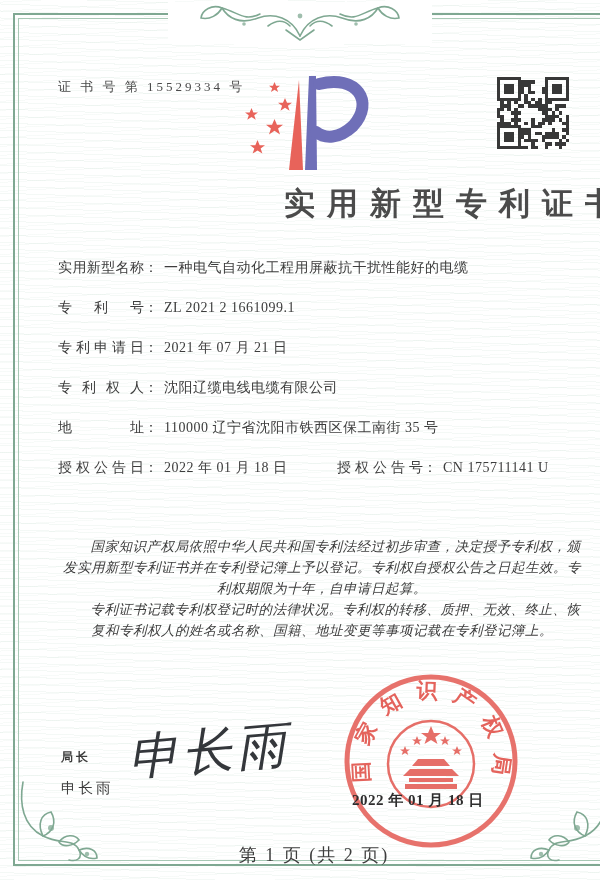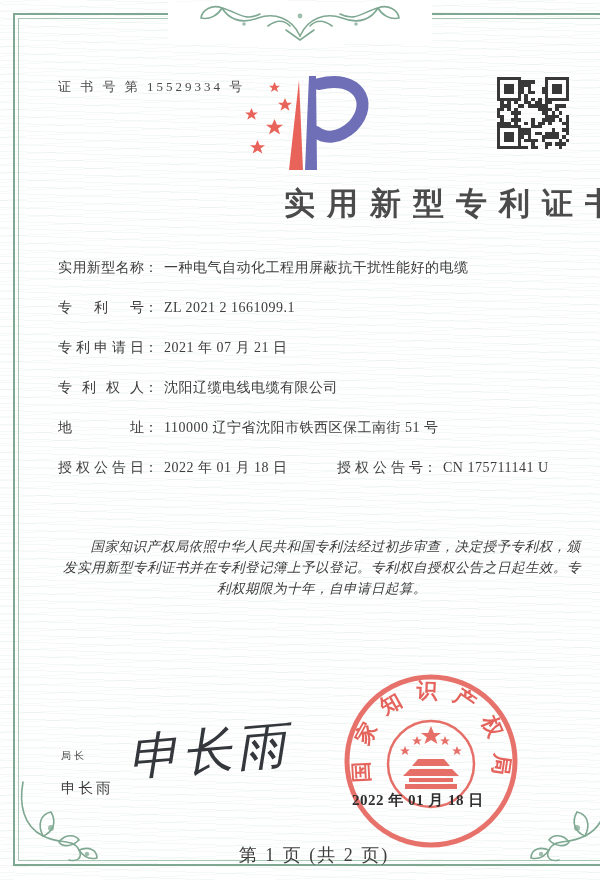--- a/index.html
+++ b/index.html
@@ -31,21 +31,21 @@
   .fields{position:absolute;left:58px;top:258px;right:36px;display:flex;flex-direction:column;gap:20px;}
   .frow{height:20px;font-size:14px;line-height:20px;white-space:nowrap;}
   .flabel{display:inline-block;width:86px;text-align:justify;text-align-last:justify;vertical-align:top;}
   .colon{display:inline-block;margin-right:6px;}
   .fvalue{letter-spacing:.5px;}
   .grant-pair{display:inline-block;}
   .grant-pair.second{margin-left:46px;}
   .paras{position:absolute;left:58px;right:42px;top:536px;font-size:13.5px;line-height:21px;
          font-style:italic;text-align:center;}
   .paras p{margin:0;text-indent:2em;letter-spacing:.5px;}
-  .sig-title{position:absolute;left:61px;top:749px;font-size:10px;letter-spacing:3px;}
+  .sig-title{position:absolute;left:61px;top:749px;font-size:12px;letter-spacing:3px;font-weight:bold;}
   .sig-name{position:absolute;left:61px;top:779px;font-size:14.5px;letter-spacing:3px;}
   .sig-hand{position:absolute;left:128px;top:716px;width:210px;font-size:50px;font-style:italic;
             font-weight:400;color:#34373b;letter-spacing:4px;transform:rotate(-5deg);white-space:nowrap;}
   .seal{position:absolute;left:342px;top:672px;width:178px;height:178px;}
   .seal-date{position:absolute;left:352px;top:791px;font-size:15px;font-weight:700;color:#2e2e2e;
              letter-spacing:.5px;white-space:nowrap;}
   .footer{position:absolute;left:0;right:0;top:843px;text-align:center;font-size:18px;letter-spacing:2px;}
   svg .grn{stroke:var(--border-green,#7fa892);fill:none;stroke-width:1.6;stroke-linecap:round;}
   svg .grnf{fill:var(--border-green,#7fa892);opacity:.75;}
 </style>
@@ -557,30 +557,31 @@
     <div class="frow">
       <span class="flabel">专利号</span><span class="colon">：</span><span class="fvalue">ZL 2021 2 1661099.1</span>
     </div>
     <div class="frow">
       <span class="flabel">专利申请日</span><span class="colon">：</span><span class="fvalue">2021 年 07 月 21 日</span>
     </div>
     <div class="frow">
       <span class="flabel">专利权人</span><span class="colon">：</span><span class="fvalue">沈阳辽缆电线电缆有限公司</span>
     </div>
     <div class="frow">
-      <span class="flabel">地址</span><span class="colon">：</span><span class="fvalue">110000 辽宁省沈阳市铁西区保工南街 51 号</span>
+      <span class="flabel">地址</span><span class="colon">：</span><span class="fvalue">110000 辽宁省沈阳市铁西区保工南街 35 号</span>
     </div>
     <div class="frow">
       <span class="grant-pair"><span class="flabel">授权公告日</span><span class="colon">：</span><span class="fvalue">2022 年 01 月 18 日</span></span>
       <span class="grant-pair second"><span class="flabel">授权公告号</span><span class="colon">：</span><span class="fvalue">CN 175711141 U</span></span>
     </div>
   </div>
 
   <div class="paras">
     <p>国家知识产权局依照中华人民共和国专利法经过初步审查，决定授予专利权，颁发实用新型专利证书并在专利登记簿上予以登记。专利权自授权公告之日起生效。专利权期限为十年，自申请日起算。</p>
+    <p>专利证书记载专利权登记时的法律状况。专利权的转移、质押、无效、终止、恢复和专利权人的姓名或名称、国籍、地址变更等事项记载在专利登记簿上。</p>
   </div>
 
   <div class="sig-title">局长</div>
   <div class="sig-name">申长雨</div>
   <div class="sig-hand">申长雨</div>
 
   <svg class="seal" viewBox="0 0 178 178">
     <circle cx="89" cy="89" r="84" stroke="var(--seal-red,#e4635c)" stroke-width="5" fill="none" opacity=".9"></circle>
     <path id="sealArc" d="M 34.4,120.5 A 63,63 0 1 1 143.6,120.5" fill="none"></path>
     <text font-size="21" font-weight="700" fill="var(--seal-red,#e4635c)" letter-spacing="14" font-family="Liberation Serif, DejaVu Serif, serif">

